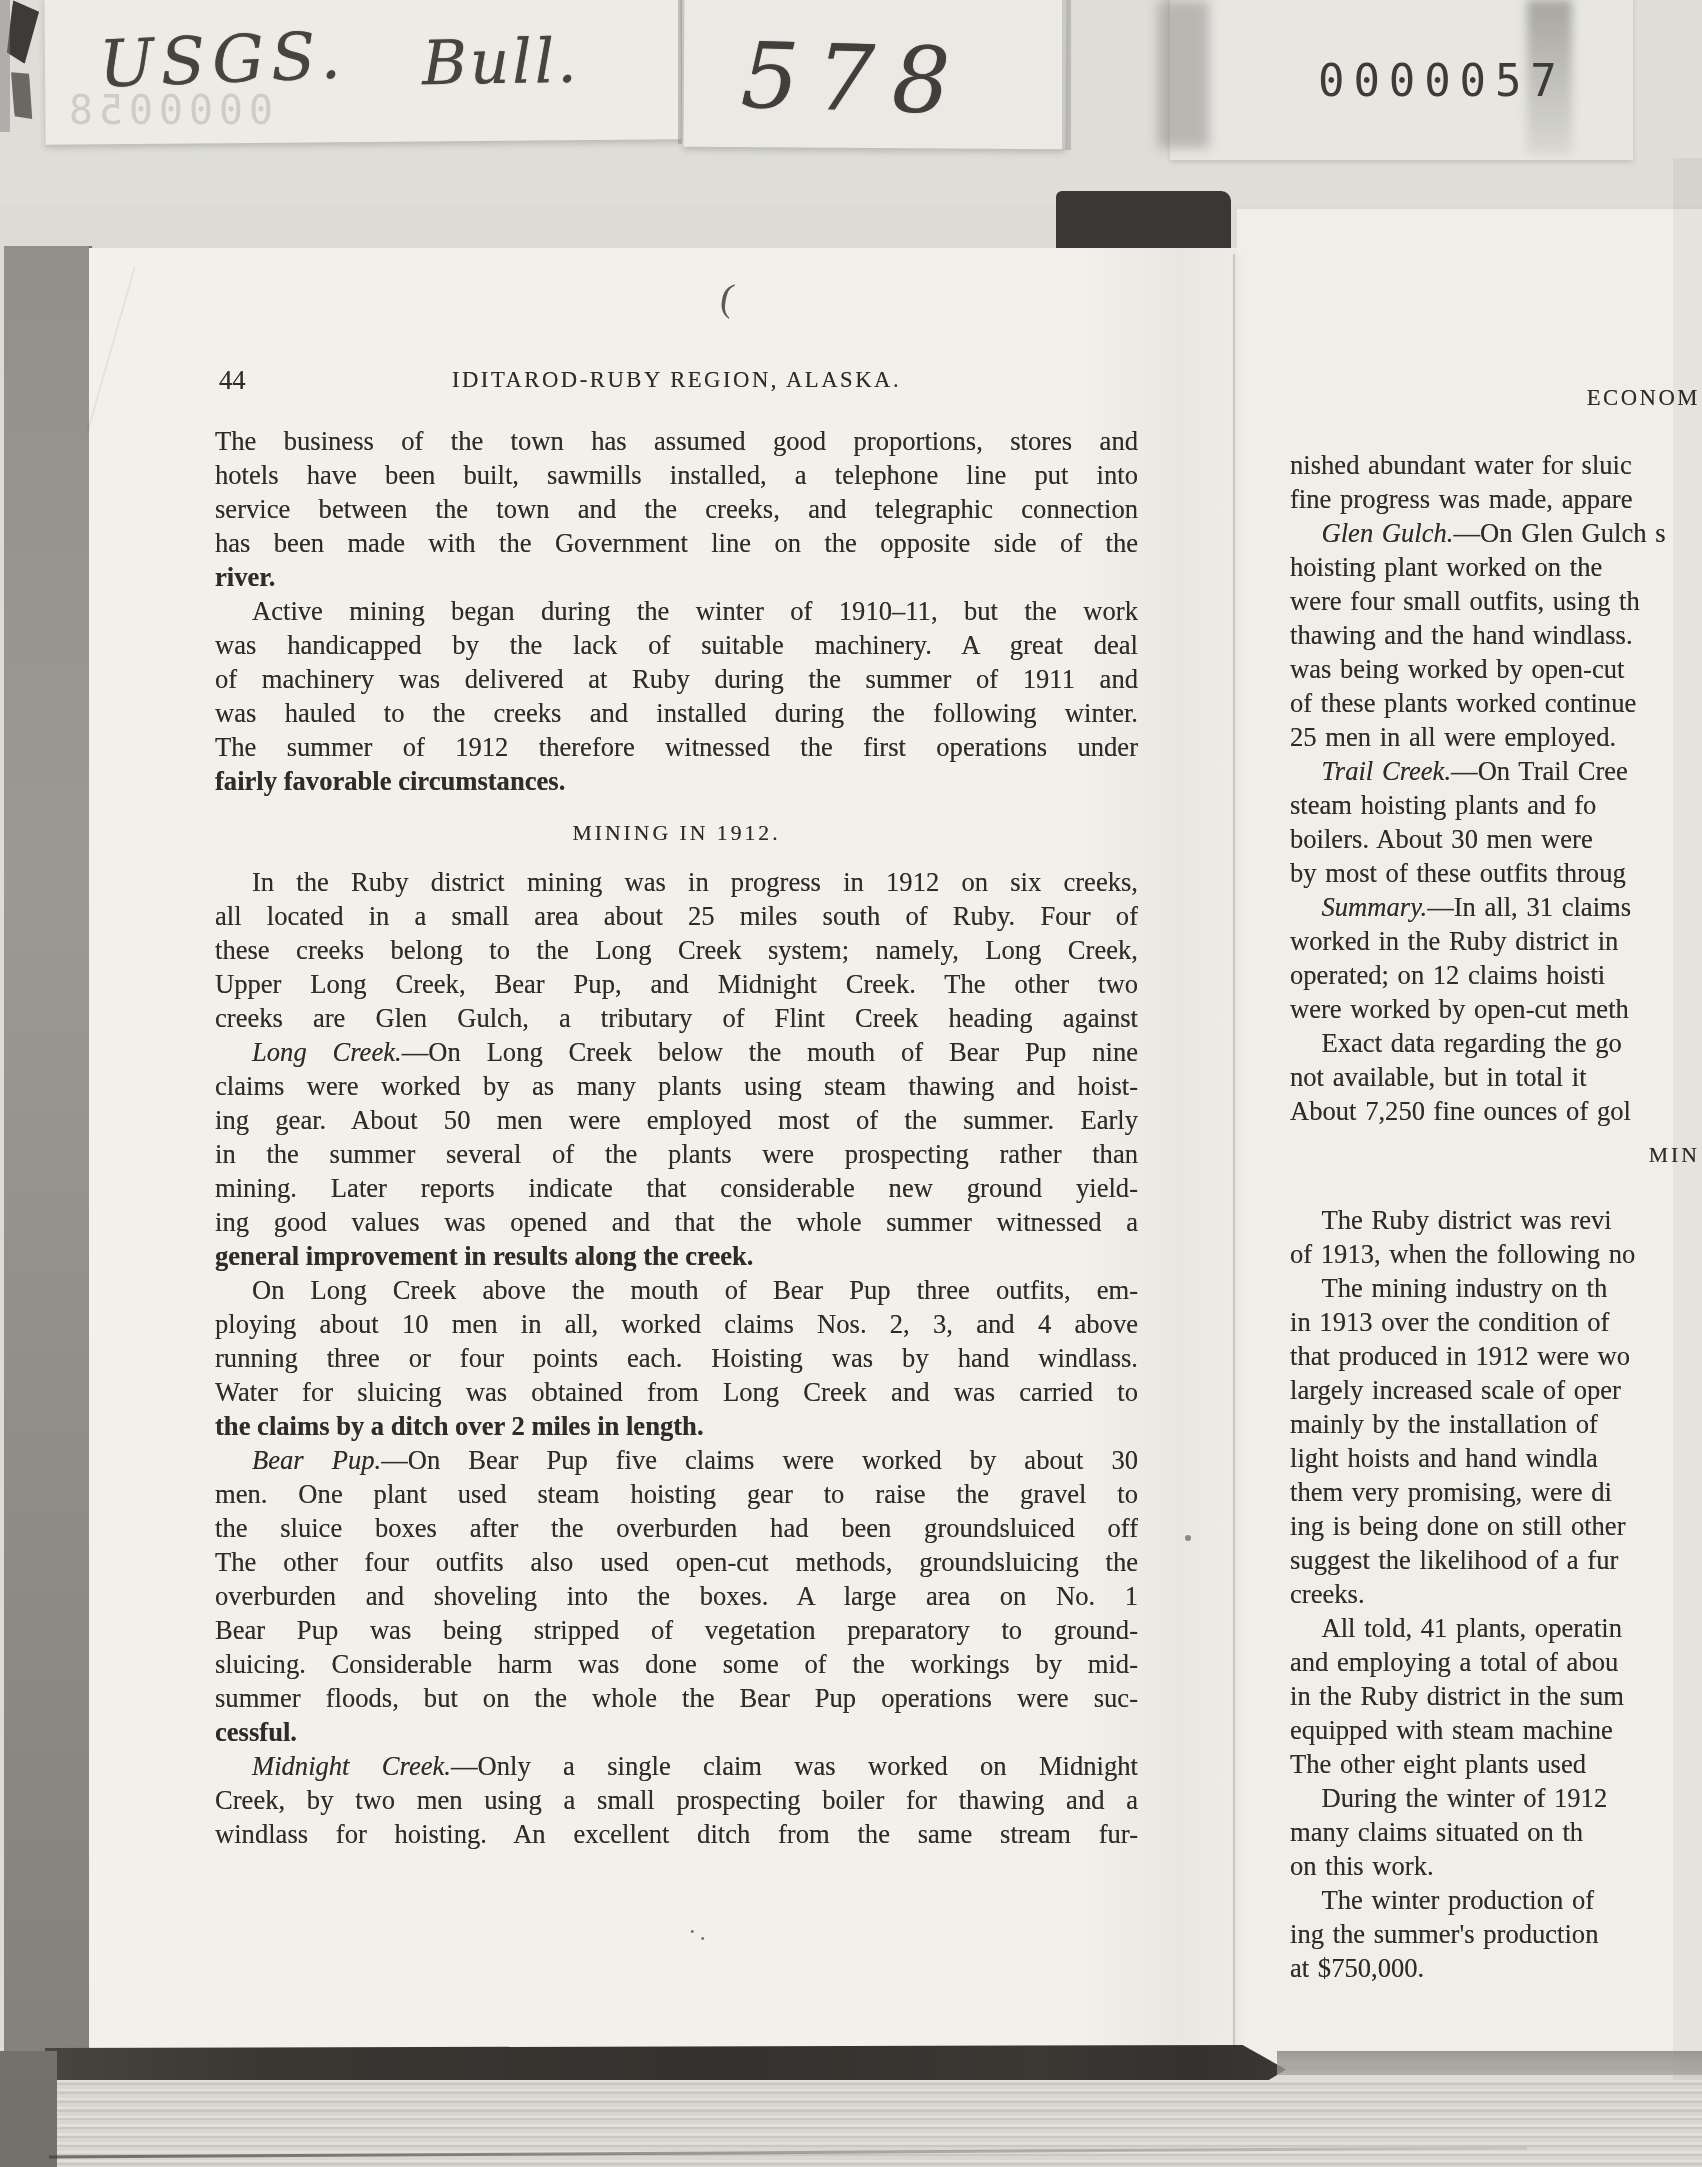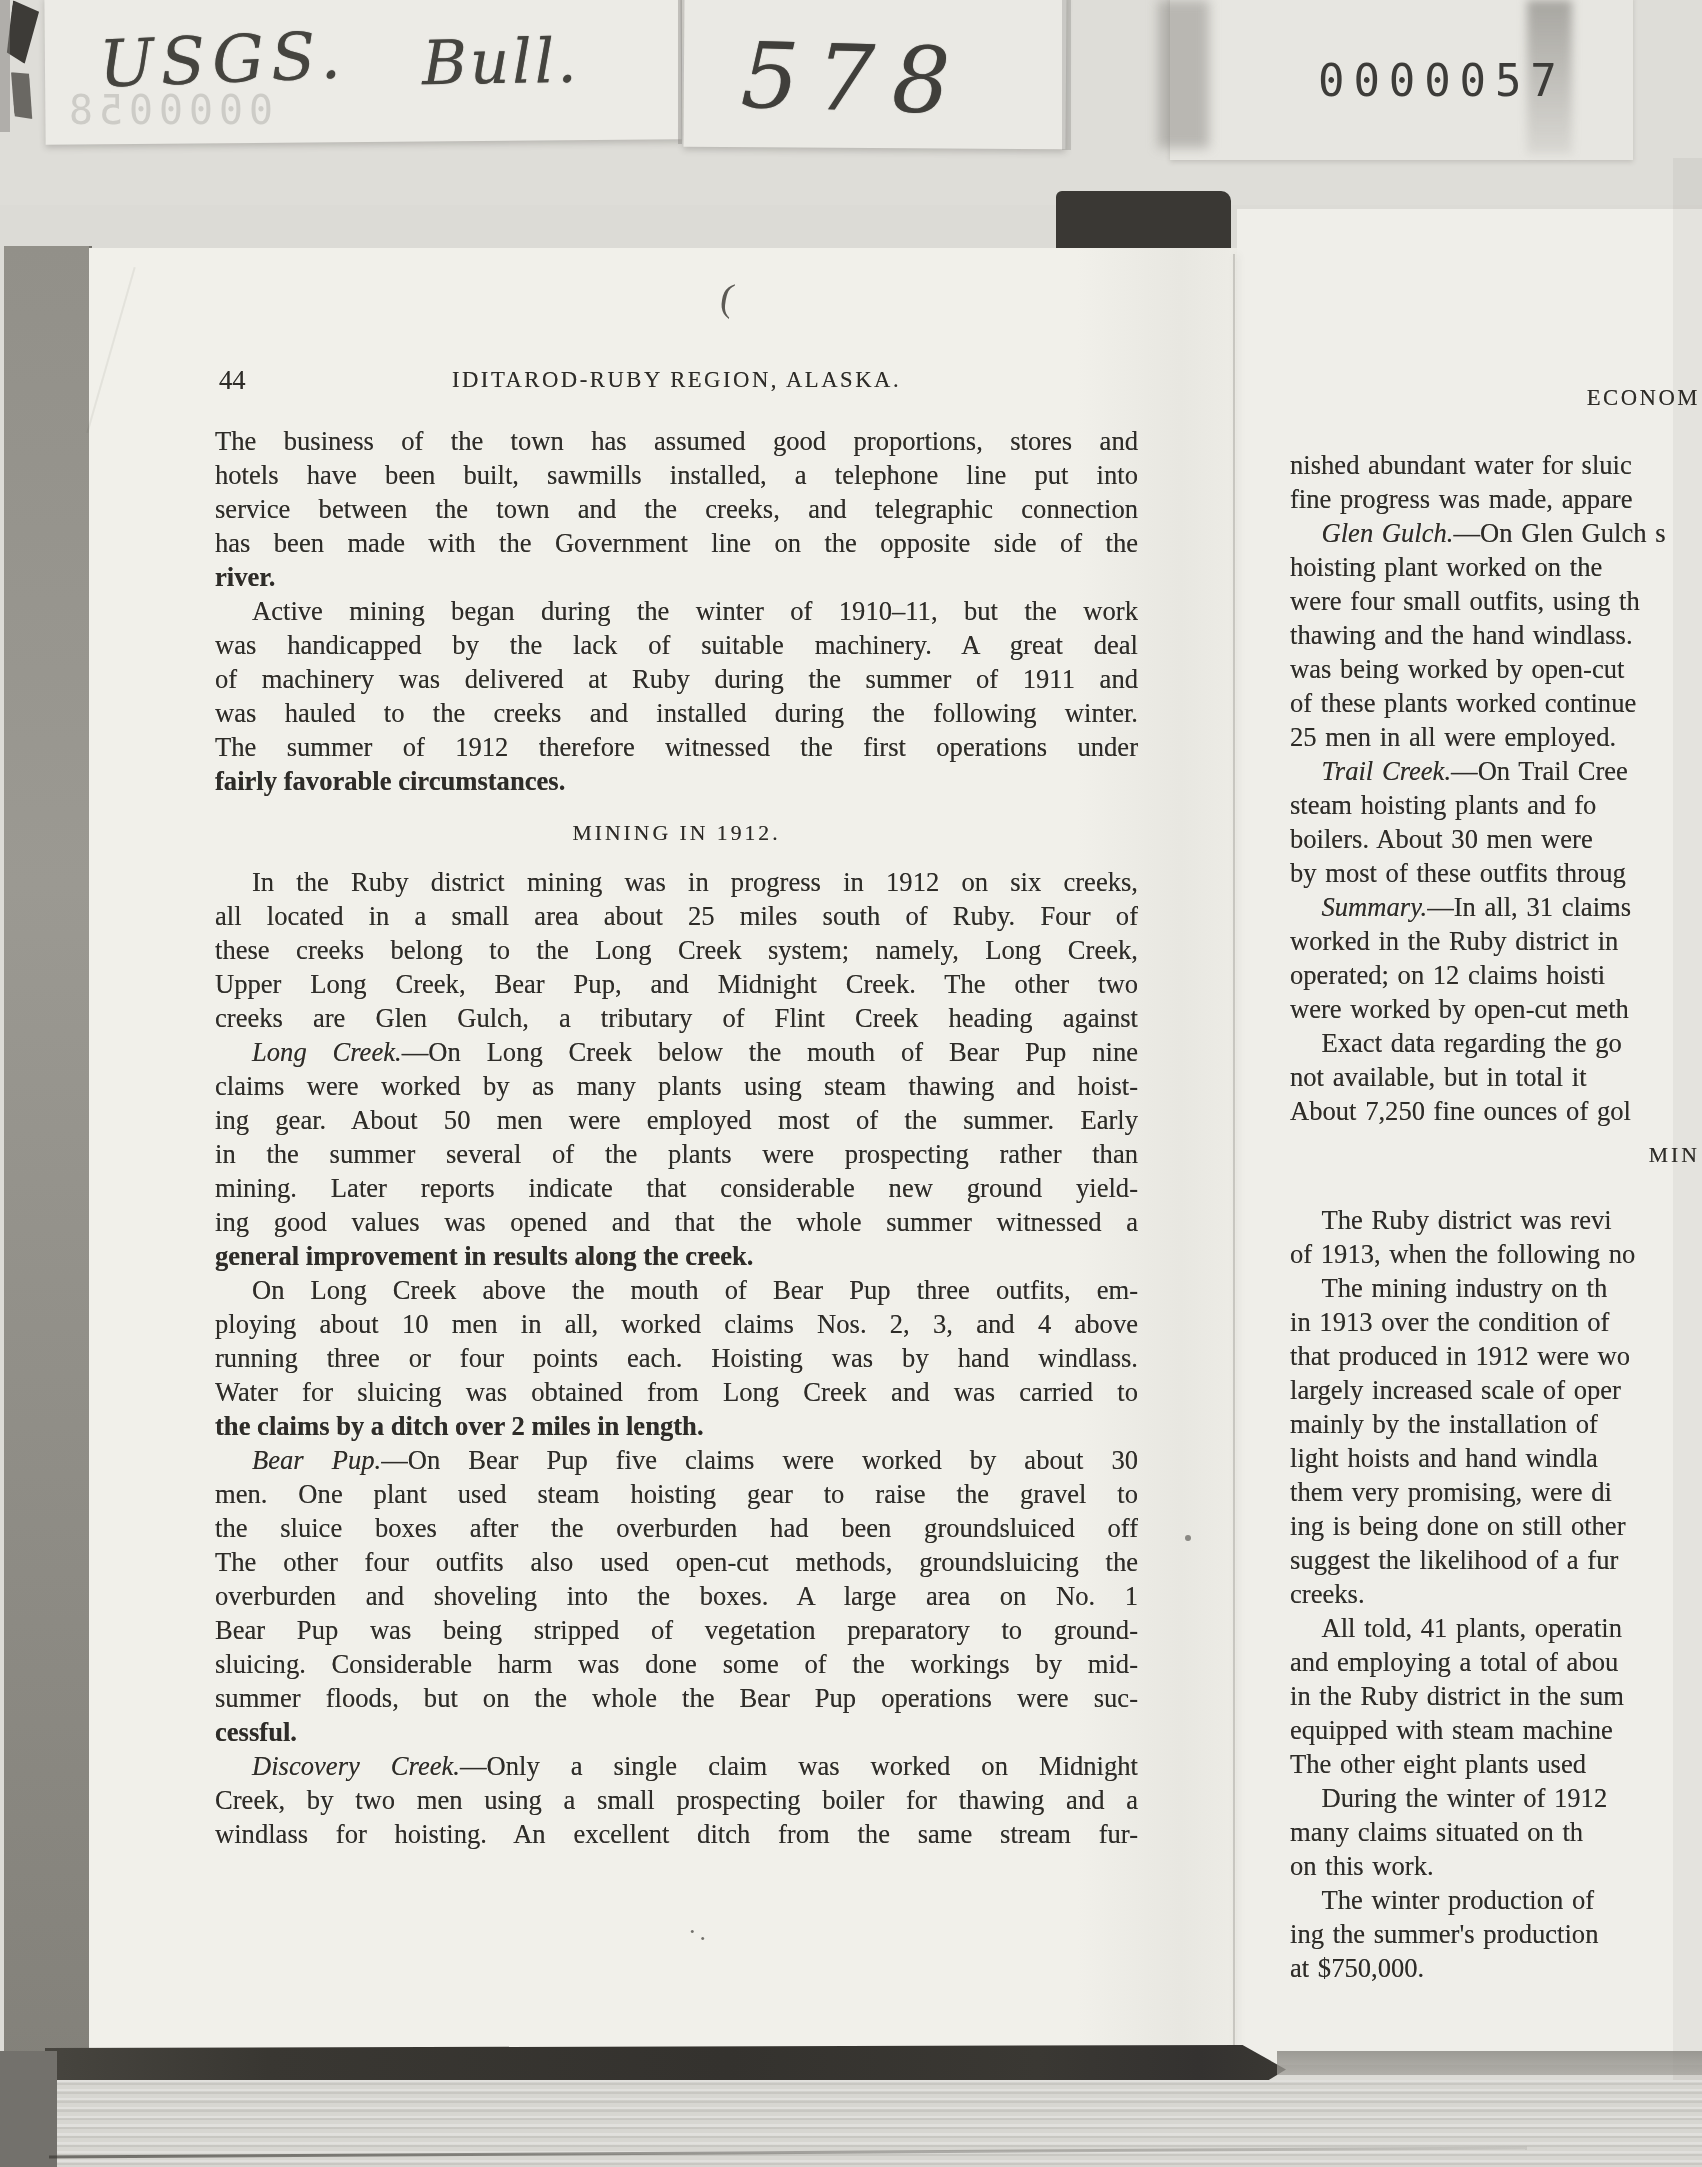--- a/index.html
+++ b/index.html
@@ -179,21 +179,21 @@
         <div class="line">men.  One plant used steam hoisting gear to raise the gravel to</div>
         <div class="line">the sluice boxes after the overburden had been groundsluiced off</div>
         <div class="line">The other four outfits also used open-cut methods, groundsluicing the</div>
         <div class="line">overburden and shoveling into the boxes.  A large area on No. 1</div>
         <div class="line">Bear Pup was being stripped of vegetation preparatory to ground-</div>
         <div class="line">sluicing.  Considerable harm was done some of the workings by mid-</div>
         <div class="line">summer floods, but on the whole the Bear Pup operations were suc-</div>
         <div class="line last">cessful.</div>
       </div>
       <div class="para">
-        <div class="line indent"><i>Discovery Creek.</i>—Only a single claim was worked on Midnight</div>
+        <div class="line indent"><i>Midnight Creek.</i>—Only a single claim was worked on Midnight</div>
         <div class="line">Creek, by two men using a small prospecting boiler for thawing and a</div>
         <div class="line">windlass for hoisting.  An excellent ditch from the same stream fur-</div>
       </div>
     </div>
 
   <div id="right-clip" class="abs">
     <div id="right-running-title" class="abs ink">ECONOM</div>
     <div id="right-col" class="ink">
         <div class="rline">nished abundant water for sluic</div>
         <div class="rline">fine progress was made, appare</div>

